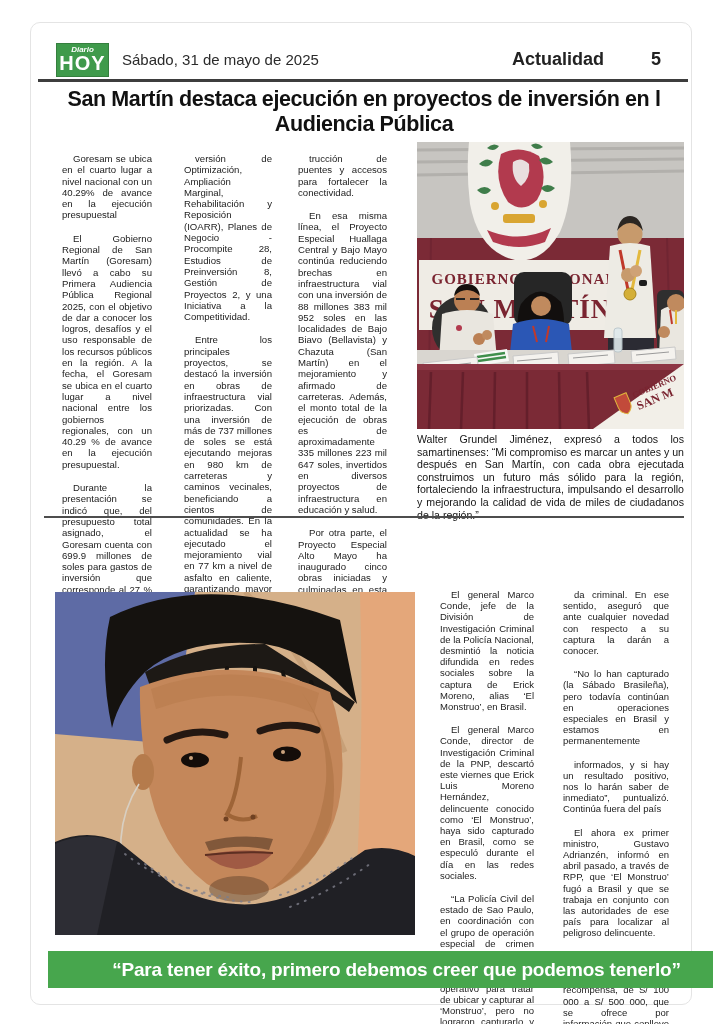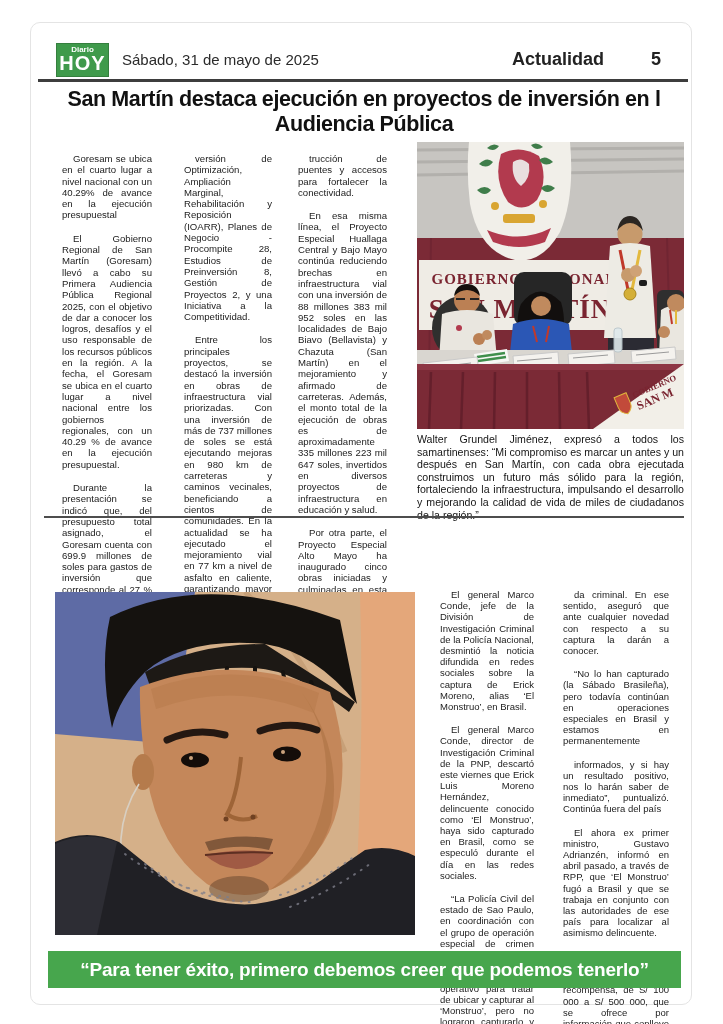--- a/index.html
+++ b/index.html
@@ -3,21 +3,21 @@
 <meta charset="utf-8">
 <style>
   html,body{margin:0;padding:0;background:#ffffff;}
   #canvas{position:relative;width:723px;height:1024px;background:#fff;overflow:hidden;
           font-family:"Liberation Sans",sans-serif;color:#1f1f1f;}
   .sheet{position:absolute;left:30px;top:22px;width:660px;height:981px;
          border:1px solid #e4e4e4;border-radius:10px;}
   
   .logo{position:absolute;left:56px;top:43px;width:53px;height:34px;background:#3f9a4b;
         color:#fff;text-align:center;box-shadow:0 0 0 1px #357f3e inset;}
-  .logo .sub{font-size:8px;font-weight:700;line-height:9px;padding-top:2px;}
+  .logo .sub{font-size:8px;font-weight:700;font-style:italic;line-height:9px;padding-top:2px;}
   .logo .main{font-family:Liberation Sans, sans-serif;font-weight:700;font-size:20px;line-height:19px;letter-spacing:1px;}
   .date{position:absolute;left:122px;top:51px;font-size:15px;color:#2b2b2b;}
   .section{position:absolute;left:512px;top:49px;font-size:18px;font-weight:700;color:#222;}
   .pagenum{position:absolute;left:651px;top:49px;font-size:18px;font-weight:700;color:#222;}
   .header-rule{position:absolute;left:38px;top:79px;width:650px;height:3px;background:#3d3d3d;}
   
   .headline{position:absolute;left:44px;width:640px;text-align:center;font-weight:700;
             font-size:21.5px;line-height:25px;letter-spacing:-0.4px;color:#111;}
   .h1{top:87px;}
   .h2{top:525px;}
@@ -34,21 +34,21 @@
   
   .photo1{position:absolute;left:417px;top:142px;width:267px;height:287px;}
   .photo2{position:absolute;left:55px;top:592px;width:360px;height:343px;}
   .photo1 svg,.photo2 svg{display:block;width:100%;height:100%;}
   .caption{position:absolute;left:417px;top:433px;width:267px;font-size:10.6px;
            line-height:12.6px;text-align:justify;color:#141414;}
   .divider{position:absolute;left:44px;top:516px;width:640px;height:2px;background:#4d4d4d;}
   
   .banner{position:absolute;left:48px;top:951px;width:633px;height:37px;background:#47a64d;
           color:#fff;font-weight:700;font-size:19px;letter-spacing:-0.2px;
-          text-align:center;line-height:37px;}
+          text-align:center;line-height:37px;padding-left:32px;}
 </style>
 </head>
 <body>
 
 <div id="canvas">
   <div class="sheet"></div>
 
   <div class="logo">
     <div class="sub">Diario</div>
     <div class="main">HOY</div>
@@ -239,18 +239,18 @@
   <div class="col a2c1">
     <p>El general Marco Conde, jefe de la División de Investigación Criminal de la Policía Nacional, desmintió la noticia difundida en redes sociales sobre la captura de Erick Moreno, alias ‘El Monstruo’, en Brasil.</p>
     <p>El general Marco Conde, director de Investigación Criminal de la PNP, descartó este viernes que Erick Luis Moreno Hernández, delincuente conocido como ‘El Monstruo’, haya sido capturado en Brasil, como se especuló durante el día en las redes sociales.</p>
     <p class="mt">“La Policía Civil del estado de Sao Paulo, en coordinación con el grupo de operación especial de crimen organizado del Ministerio Público de Brasil, hicieron un operativo para tratar de ubicar y capturar al ‘Monstruo’, pero no lograron capturarlo y encontraron en el lugar unas ‘especies’. Estamos coordinando constantemente con la Policía Brasileña”, sostuvo el general en entrevista para RPP.</p>
     <p class="mt">Conde aseguró que el sujeto se encuentra debilitado porque constantemente se están deteniendo a los miembros de su ban-</p>
   </div>
   <div class="col a2c2">
     <p>da criminal. En ese sentido, aseguró que ante cualquier novedad con respecto a su captura la darán a conocer.</p>
     <p class="mt">“No lo han capturado (la Sábado Brasileña), pero todavía continúan en operaciones especiales en Brasil y estamos en permanentemente</p>
     <p>informados, y si hay un resultado positivo, nos lo harán saber de inmediato”, puntualizó. Continúa fuera del país</p>
-    <p>El ahora ex primer ministro, Gustavo Adrianzén, informó en abril pasado, a través de RPP, que ‘El Monstruo’ fugó a Brasil y que se trabaja en conjunto con las autoridades de ese país para localizar al asimismo delincuente.</p>
+    <p>El ahora ex primer ministro, Gustavo Adrianzén, informó en abril pasado, a través de RPP, que ‘El Monstruo’ fugó a Brasil y que se trabaja en conjunto con las autoridades de ese país para localizar al peligroso delincuente.</p>
     <p class="mt">El Ministerio del Interior incrementó el monto de la recompensa, de S/ 100 000 a S/ 500 000, que se ofrece por información que conlleve a la ubicación y la captura de Moreno Hernández, acusado de ser el cabecilla de ‘Los Injertos del Norte’ y el autor principal de varios secuestros, entre ellos el de una escolar en Comas, en diciembre de 2023.</p>
   </div>
 
   <div class="banner">“Para tener éxito, primero debemos creer que podemos tenerlo”</div>
 </div>
 
 </body></html>

